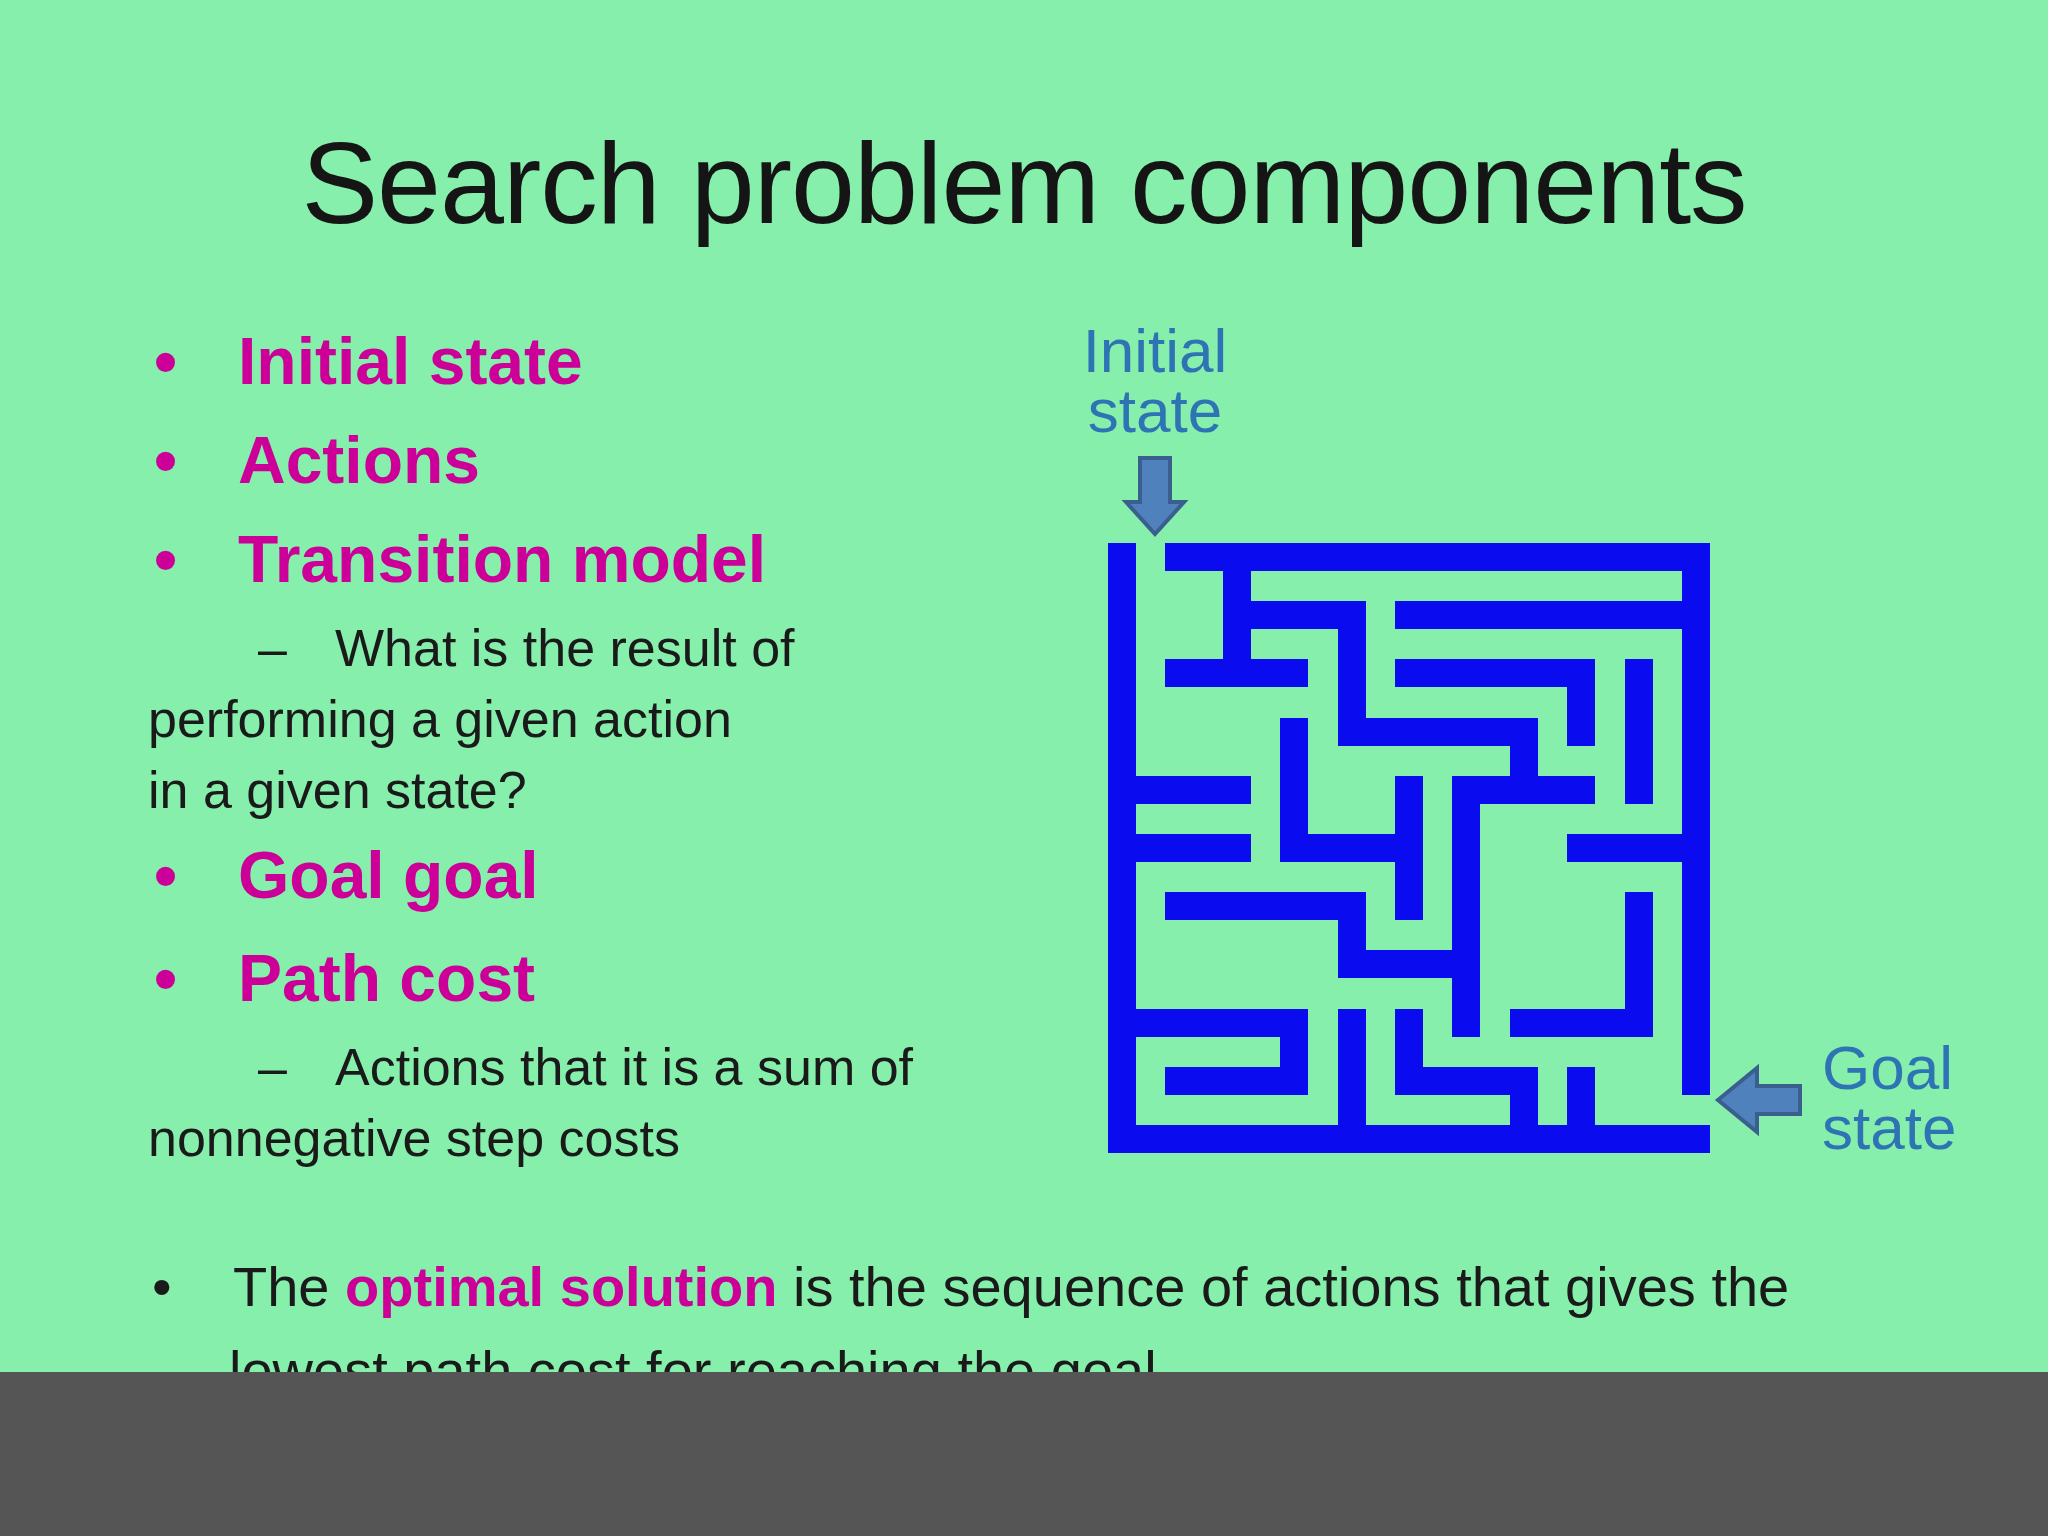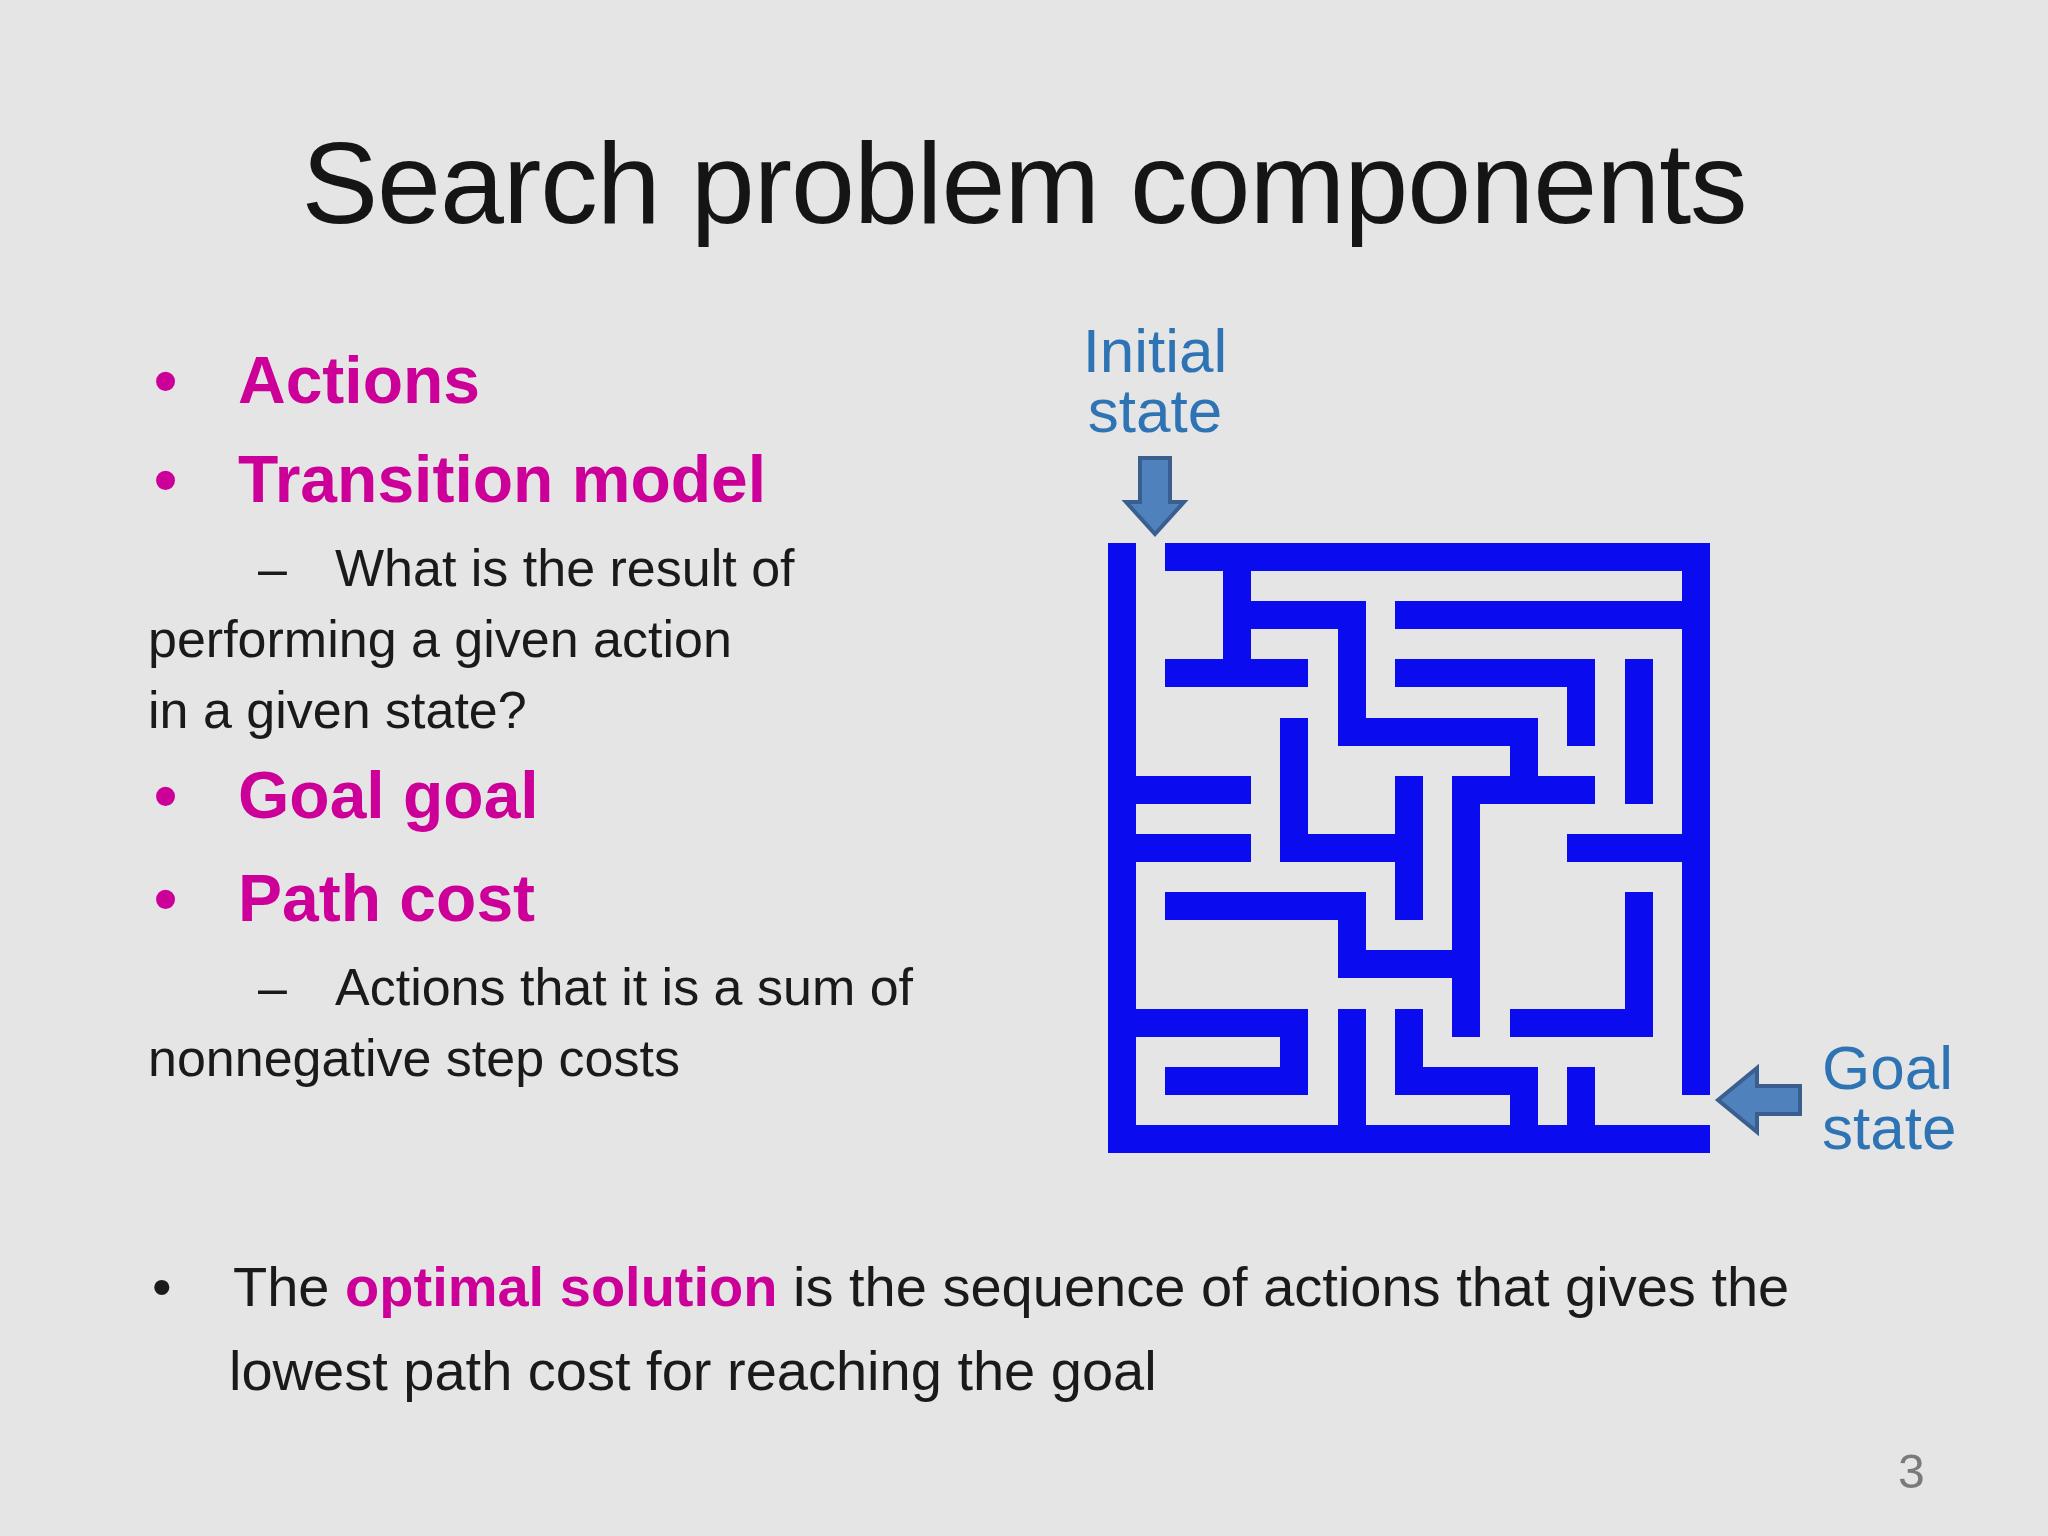--- a/index.html
+++ b/index.html
@@ -1,21 +1,21 @@
 <!DOCTYPE html>
 <html style="--magenta: #cc0099; --label-blue: #2e74b5; --arrow-fill: #4f81bd; --arrow-stroke: #3a5f8f; --text-black: #1a1a1a; --page-gray: #7a7a7a; --wall-blue: #0b0bf0;"><head>
 <meta charset="utf-8">
 <style>
   :root{
     --magenta:#cc0099; --label-blue:#2e74b5; --arrow-fill:#4f81bd; --arrow-stroke:#3a5f8f;
     --text-black:#1a1a1a; --page-gray:#7a7a7a; --wall-blue:#0b0bf0;
   }
   html,body{margin:0;padding:0;background:#555;}
   .slide{
-    position:relative; width:2048px; height:1536px; background:#e5e5e5; overflow:hidden;
+    position:relative; width:2048px; height:1372px; background:#86efac; overflow:hidden;
     font-family:"Liberation Sans", sans-serif; color:var(--text-black);
   }
   .title{
     position:absolute; top:112px; left:0; width:2048px; text-align:center;
     font-size:115px; line-height:1.25; font-weight:400; color:#151515; letter-spacing:-1px;
     white-space:nowrap;
   }
   .content{ position:absolute; left:148px; top:321px; width:920px; }
   .l1{ font-size:66px; line-height:80px; font-weight:bold; color:var(--magenta); white-space:nowrap;}
   .l1 .dot{ display:inline-block; width:84px; padding-left:6px; font-weight:bold;}
@@ -37,20 +37,23 @@
   .page-number{ position:absolute; left:1898px; top:1444px; font-size:48px; color:var(--page-gray); }
 </style>
 </head>
 <body>
 
 <div class="slide">
 
   <div class="title">Search problem components</div>
 
   <div class="content">
+    <div class="l1">
+      <span class="dot">•</span><span>Initial state</span>
+    </div>
     <div class="l1 m19">
       <span class="dot">•</span><span>Actions</span>
     </div>
     <div class="l1 m19">
       <span class="dot">•</span><span>Transition model</span>
     </div>
     <div class="l2group m14">
       <div class="l2">
         <span class="dash">–</span><span>What is the result of</span>
       </div>

